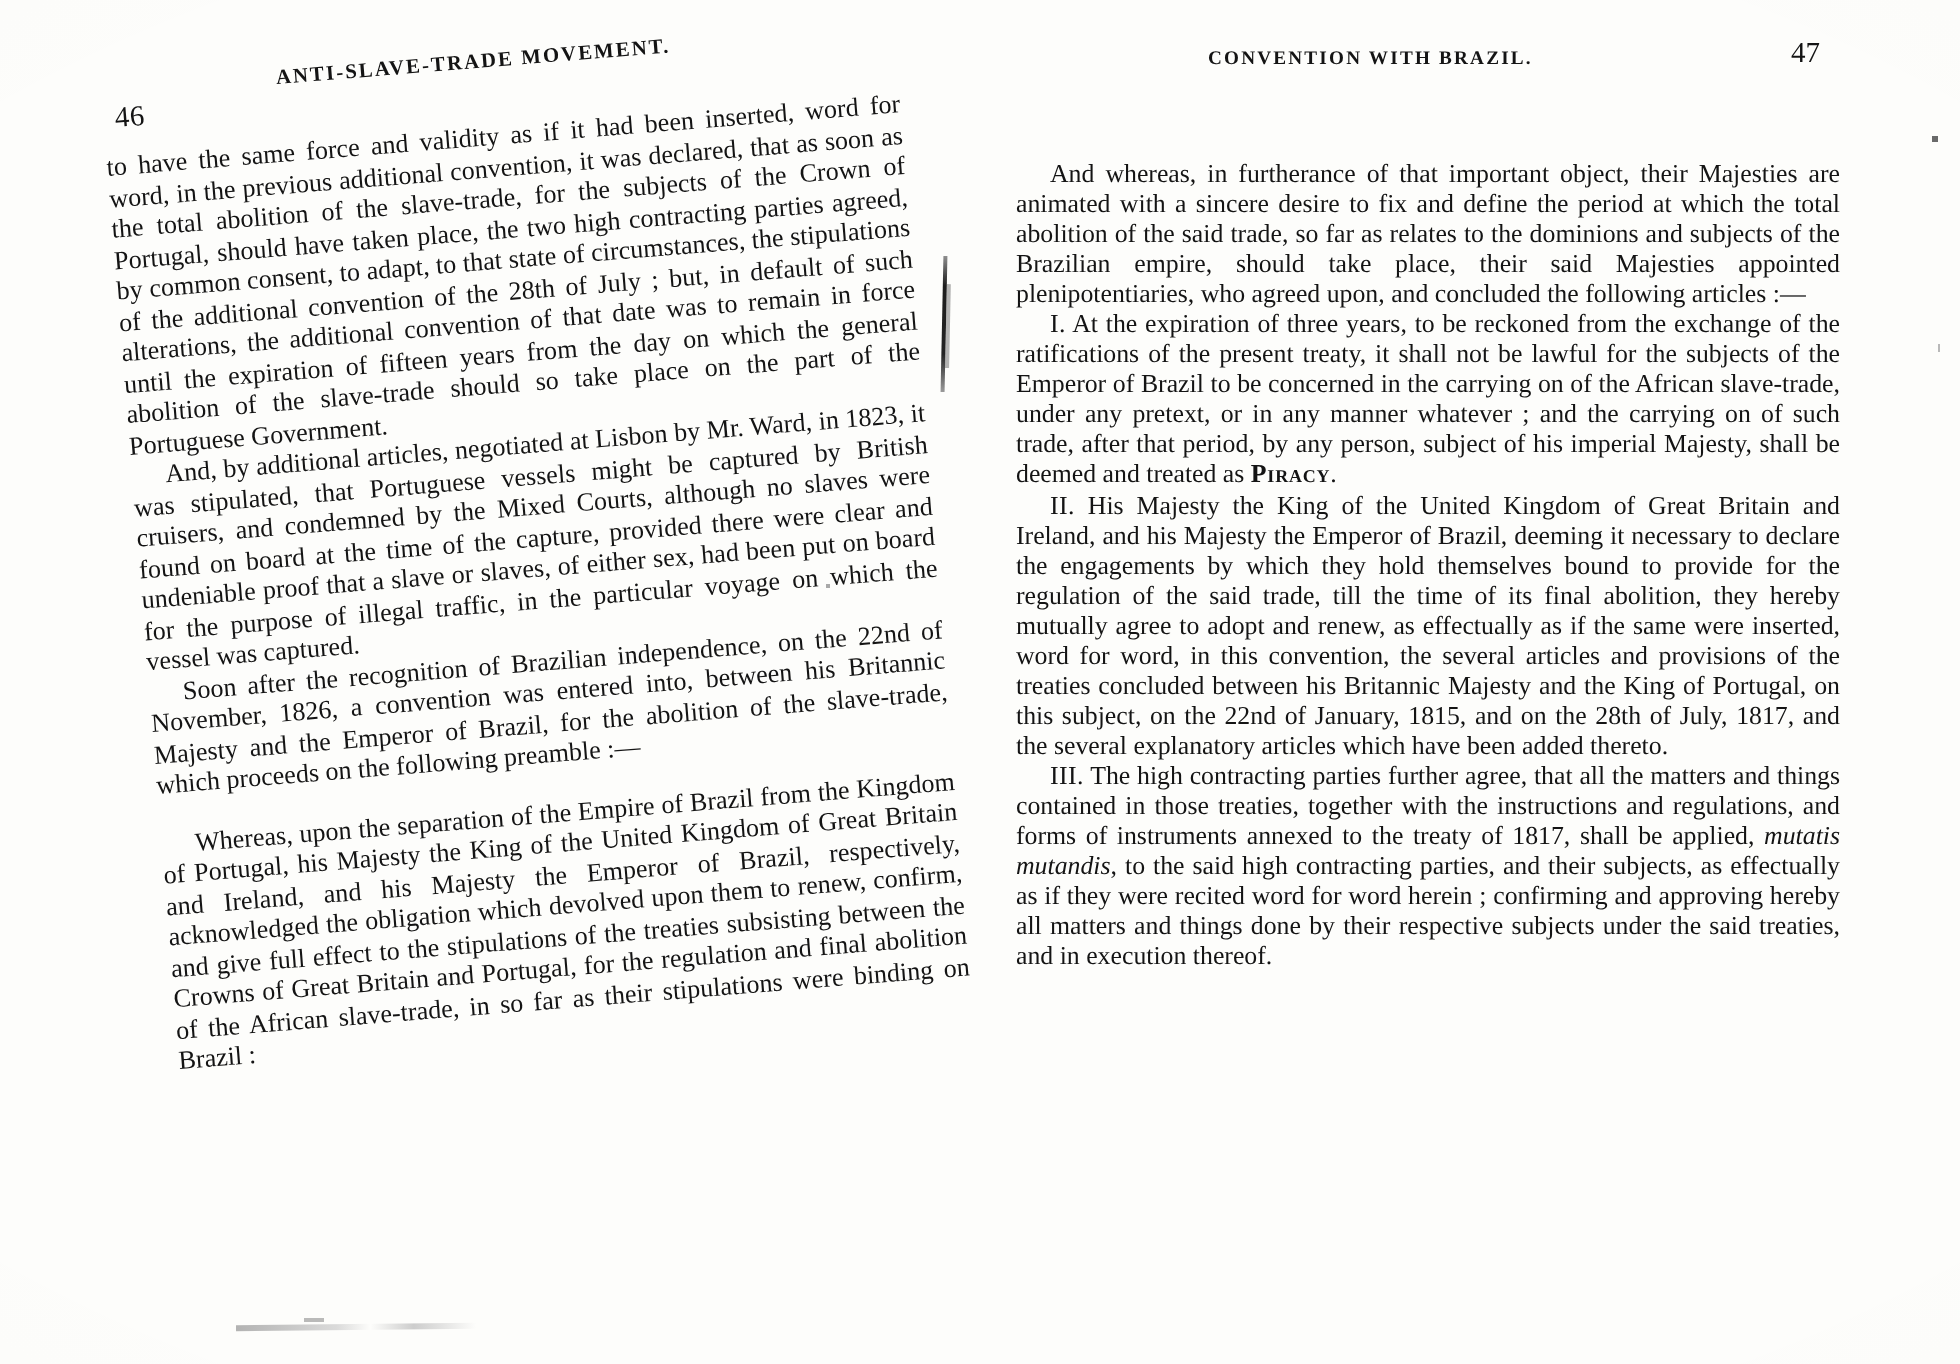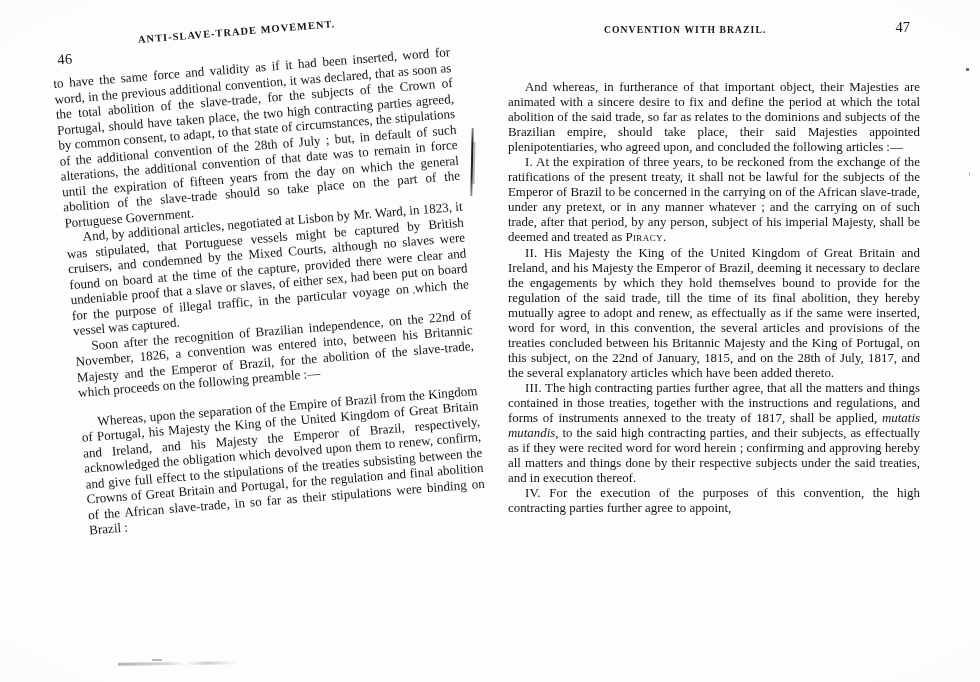--- a/index.html
+++ b/index.html
@@ -103,20 +103,21 @@
     hyphens: none;
   }
   p.para.cont { text-indent: 0; }
   p.para.gap  { margin-top: 14px; }
   .verso p.para { font-size: 13.05px; line-height: 15.5px; }
   .recto p.para { font-size: 12.9px; line-height: 15.05px; }
 
   .smallcaps {
     font-variant: small-caps;
     letter-spacing: .4px;
+    font-weight: bold;
   }
   .ital { font-style: italic; }
   .artno { letter-spacing: .2px; }
 
   
   .gutter-line {
     position: absolute;
     left: 471px;
     top: 128px;
     width: 2px;
@@ -205,23 +206,20 @@
       </p>
 
       <p class="para">
         <span class="artno">II.</span><span> His Majesty the King of the United Kingdom of Great Britain and Ireland, and his Majesty the Emperor of Brazil, deeming it necessary to declare the engagements by which they hold themselves bound to provide for the regulation of the said trade, till the time of its final abolition, they hereby mutually agree to adopt and renew, as effectually as if the same were inserted, word for word, in this convention, the several articles and provisions of the treaties concluded between his Britannic Majesty and the King of Portugal, on this subject, on the 22nd of January, 1815, and on the 28th of July, 1817, and the several explanatory articles which have been added thereto.</span>
       </p>
 
       <p class="para">
         <span class="artno">III.</span><span> The high contracting parties further agree, that all the matters and things contained in those treaties, together with the instructions and regulations, and forms of instruments annexed to the treaty of 1817, shall be applied, </span><span class="ital">mutatis mutandis</span><span>, to the said high contracting parties, and their subjects, as effectually as if they were recited word for word herein ; confirming and approving hereby all matters and things done by their respective subjects under the said treaties, and in execution thereof.</span>
       </p>
 
-      <p class="para">
-        <span class="artno">IV.</span><span> For the execution of the purposes of this convention, the high contracting parties further agree to appoint,</span>
-      </p>
 
     </div>
   </div>
 
   <div class="gutter-line"></div>
   <div class="speck s1"></div>
   <div class="speck s2"></div>
   <div class="speck s3"></div>
   <div class="smudge"></div>
   <div class="smudge2"></div>

